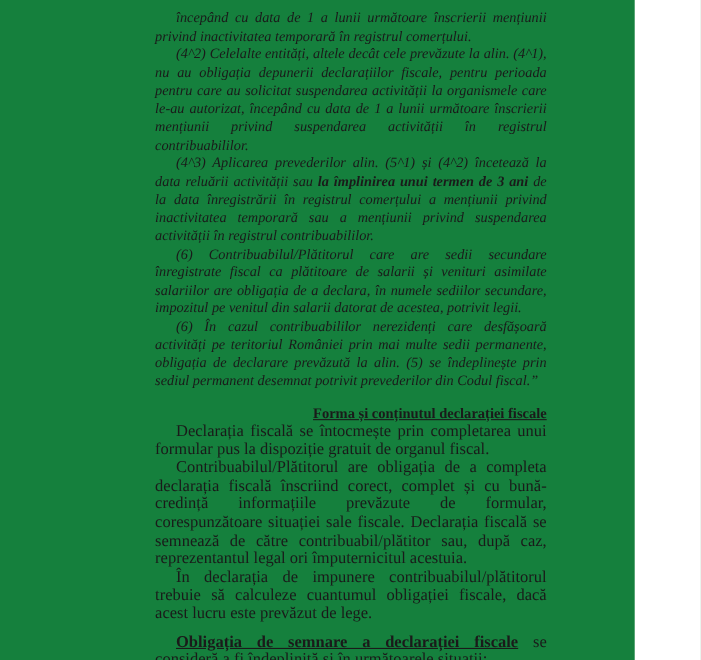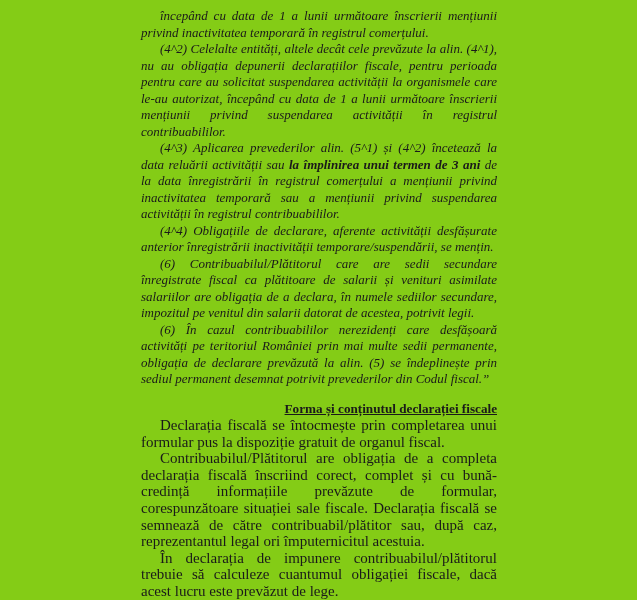--- a/index.html
+++ b/index.html
@@ -11,23 +11,23 @@
     width: 637px;
     height: 600px;
     overflow: hidden;
     font-family: "Liberation Serif", "DejaVu Serif", serif;
     color: #1a1a1a;
     -webkit-font-smoothing: antialiased;
   }
 
   .page {
     position: relative;
-    width: 637px;
+    width: 577px;
     height: 600px;
-    background: #84cc16;
+    background: #15803d;
   }
 
   .text-column {
     position: absolute;
     left: 141px;
     top: 8px;
     width: 356px;
   }
 
   
@@ -84,21 +84,20 @@
   <div class="text-column">
 
     <div class="block-italic">
 
       <p class="para">începând cu data de 1 a lunii următoare înscrierii mențiunii privind inactivitatea temporară în registrul comerțului.</p>
 
       <p class="para">(4^2) Celelalte entități, altele decât cele prevăzute la alin. (4^1), nu au obligația depunerii declarațiilor fiscale, pentru perioada pentru care au solicitat suspendarea activității la organismele care le-au autorizat, începând cu data de 1 a lunii următoare înscrierii mențiunii privind suspendarea activității în registrul contribuabililor.</p>
 
       <p class="para"><span>(4^3) Aplicarea prevederilor alin. (5^1) și (4^2) încetează la data reluării activității sau </span><span class="bold-italic">la împlinirea unui termen de 3 ani</span><span> de la data înregistrării în registrul comerțului a mențiunii privind inactivitatea temporară sau a mențiunii privind suspendarea activității în registrul contribuabililor.</span></p>
 
-      <p class="para">(4^4) Obligațiile de declarare, aferente activității desfășurate anterior înregistrării inactivității temporare/suspendării, se mențin.</p>
 
       <p class="para">(6) Contribuabilul/Plătitorul care are sedii secundare înregistrate fiscal ca plătitoare de salarii și venituri asimilate salariilor are obligația de a declara, în numele sediilor secundare, impozitul pe venitul din salarii datorat de acestea, potrivit legii.</p>
 
       <p class="para">(6) În cazul contribuabililor nerezidenți care desfășoară activități pe teritoriul României prin mai multe sedii permanente, obligația de declarare prevăzută la alin. (5) se îndeplinește prin sediul permanent desemnat potrivit prevederilor din Codul fiscal.”</p>
 
     </div>
 
     <div class="gap-md"></div>
 
     <div class="block-roman">

